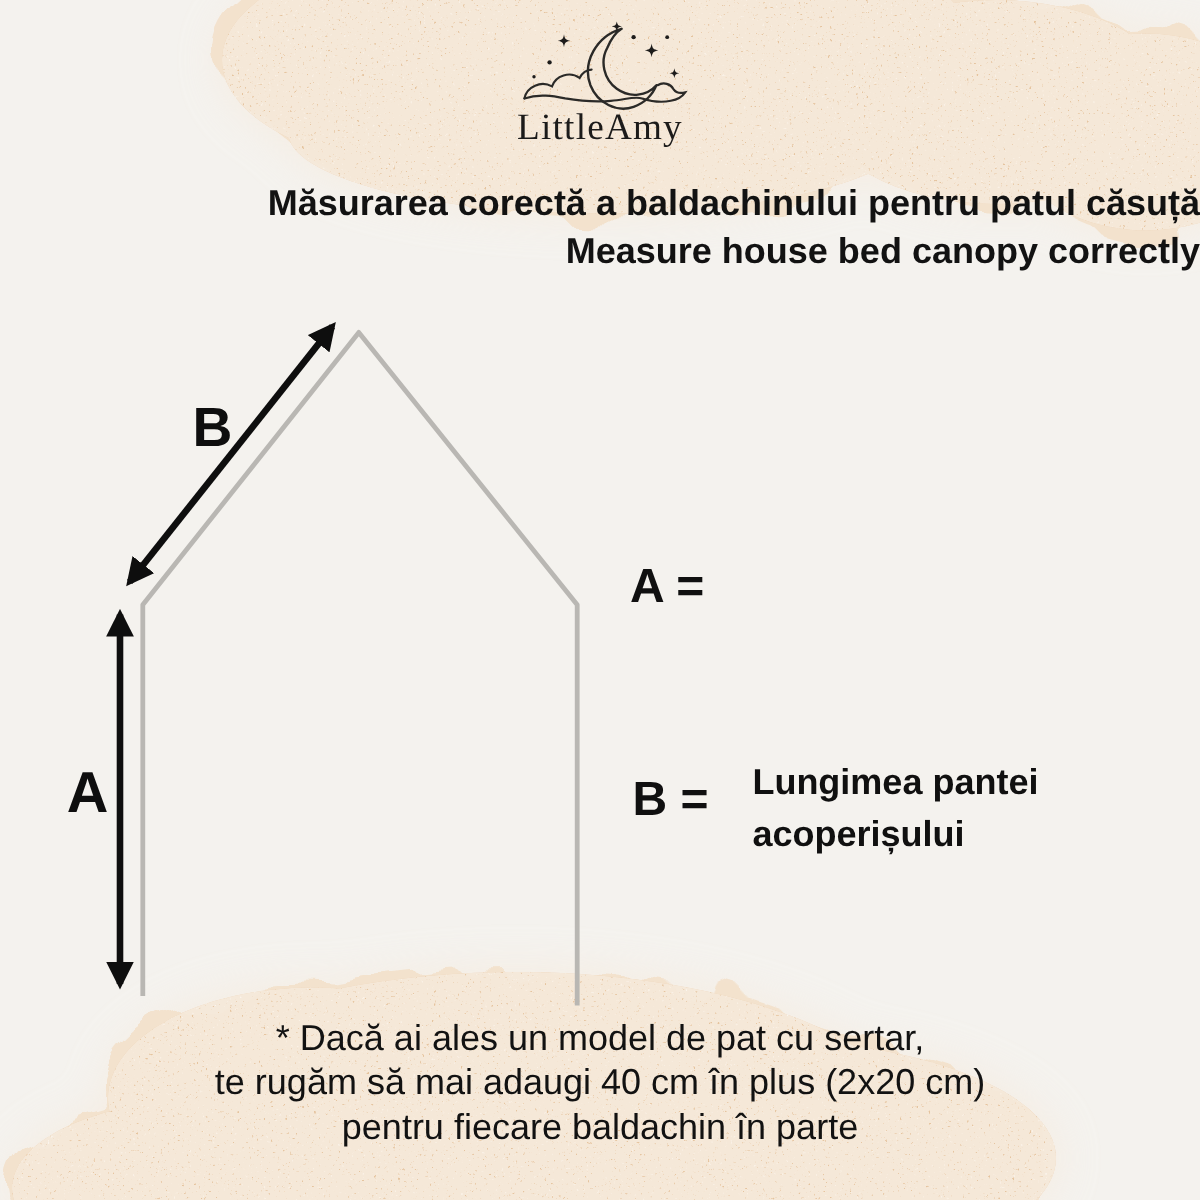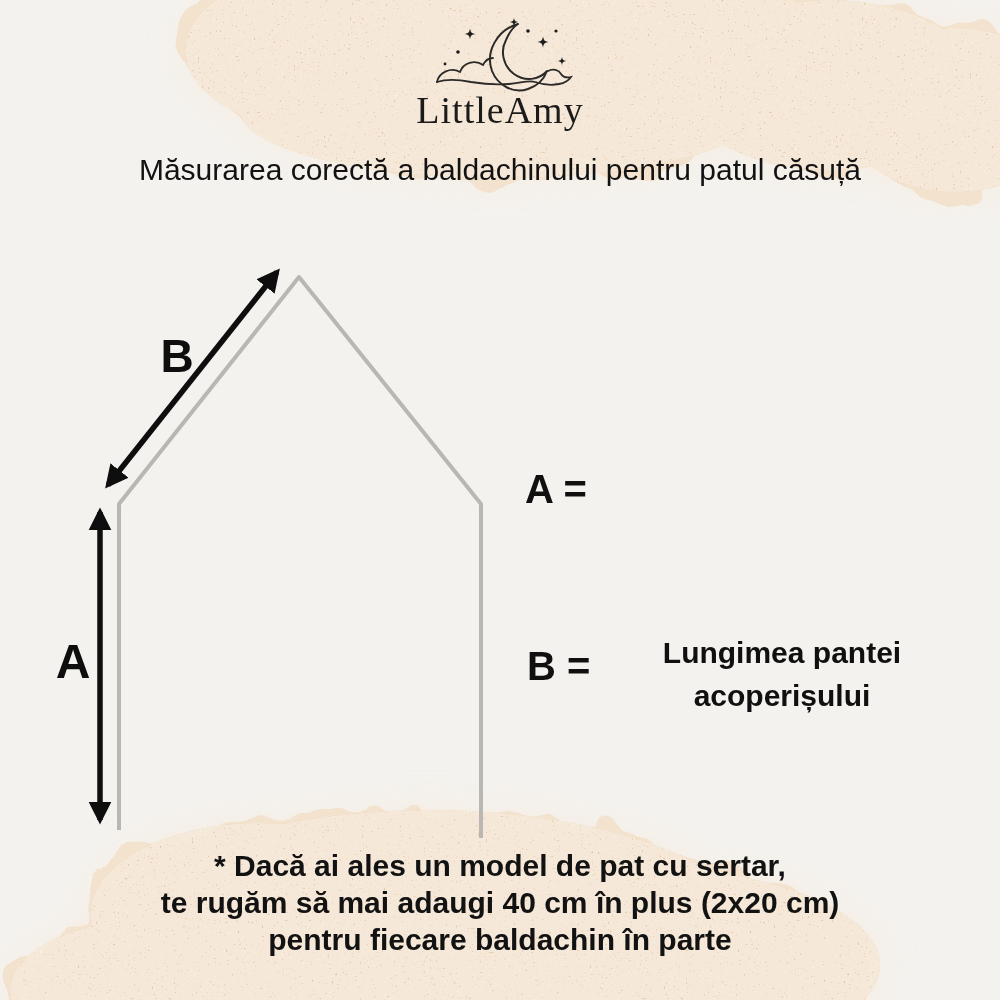--- a/index.html
+++ b/index.html
@@ -12,52 +12,52 @@
     color:#161616;
   }
   .abs{position:absolute;}
   svg{display:block;}
   .bg-texture{left:0;top:0;z-index:0;}
   .diagram-svg{left:0;top:0;z-index:1;}
   .logo{left:425px;top:18px;width:150px;height:74px;z-index:2;}
   .brand{
     left:0;right:0;top:88px;text-align:center;
     font-family:"Liberation Serif",serif;
-    font-size:38px;letter-spacing:1px;color:#1c1b1a;z-index:2;
+    font-size:31px;letter-spacing:1px;color:#1c1b1a;z-index:2;
   }
   .title{
-    left:0;right:0;top:150px;text-align:center;
-    font-weight:400;font-size:30px;line-height:40px;
+    left:0;right:0;top:150px;text-align:right;
+    font-weight:700;font-size:30px;line-height:40px;
     color:#121212;z-index:2;
   }
   .formula{
     left:527px;top:359px;
     font-weight:700;font-size:41px;line-height:44px;
     color:#101010;z-index:2;letter-spacing:0.5px;
   }
   .def-symbol{
     font-weight:700;font-size:40px;line-height:40px;color:#101010;z-index:2;
   }
   .def-a-symbol{left:525px;top:469px;}
   .def-b-symbol{left:527px;top:646px;}
   .def-text{
     font-weight:700;font-size:30px;line-height:43px;
     white-space:pre-line;color:#101010;z-index:2;
   }
   .def-a-text{left:627px;top:450px;width:310px;}
-  .def-b-text{left:627px;top:631px;width:310px;text-align:center;}
+  .def-b-text{left:627px;top:631px;width:310px;}
   .dim-label{
     font-weight:700;color:#0e0e0e;z-index:2;
     transform:translate(-50%,-50%);
   }
   .label-b{left:177px;top:356px;font-size:46px;}
   .label-a{left:73px;top:661px;font-size:48px;}
   .footnote{
     left:0;right:0;top:847px;text-align:center;
-    font-weight:700;font-size:30px;line-height:37px;
+    font-weight:400;font-size:30px;line-height:37px;
     white-space:pre-line;color:#121212;z-index:2;
   }
 </style>
 </head>
 <body>
 
 <div class="canvas">
 
   <svg class="abs bg-texture" width="1000" height="1000" viewBox="0 0 1000 1000" aria-hidden="true">
     <defs>
@@ -131,20 +131,21 @@
     <circle cx="33" cy="34" r="1.8" fill="#1d1c1b"></circle>
     <circle cx="103" cy="13" r="1.8" fill="#1d1c1b"></circle>
     <circle cx="131" cy="13" r="1.6" fill="#1d1c1b"></circle>
     <circle cx="20" cy="46" r="1.4" fill="#1d1c1b"></circle>
   </svg>
 
   <div class="abs brand">LittleAmy</div>
 
   <div class="abs title">
     <div>Măsurarea corectă a baldachinului pentru patul căsuță</div>
+    <div>Measure house bed canopy correctly</div>
   </div>
 
   <svg class="abs diagram-svg" width="1000" height="1000" viewBox="0 0 1000 1000" fill="none" aria-hidden="true">
     <defs>
       <marker id="ah" viewBox="0 0 10 10" refX="8" refY="5" markerWidth="4.2" markerHeight="4.2" orient="auto-start-reverse" markerUnits="strokeWidth">
         <path d="M0,0 L10,5 L0,10 Z" fill="#0e0e0e"></path>
       </marker>
     </defs>
     <polyline points="119,830 119,504 299,277 481,504 481,838" stroke="#b9b7b3" stroke-width="4" stroke-linejoin="round" stroke-linecap="butt"></polyline>
     <line x1="108" y1="485" x2="277" y2="272" stroke="#0e0e0e" stroke-width="5.5" marker-start="url(#ah)" marker-end="url(#ah)"></line>

